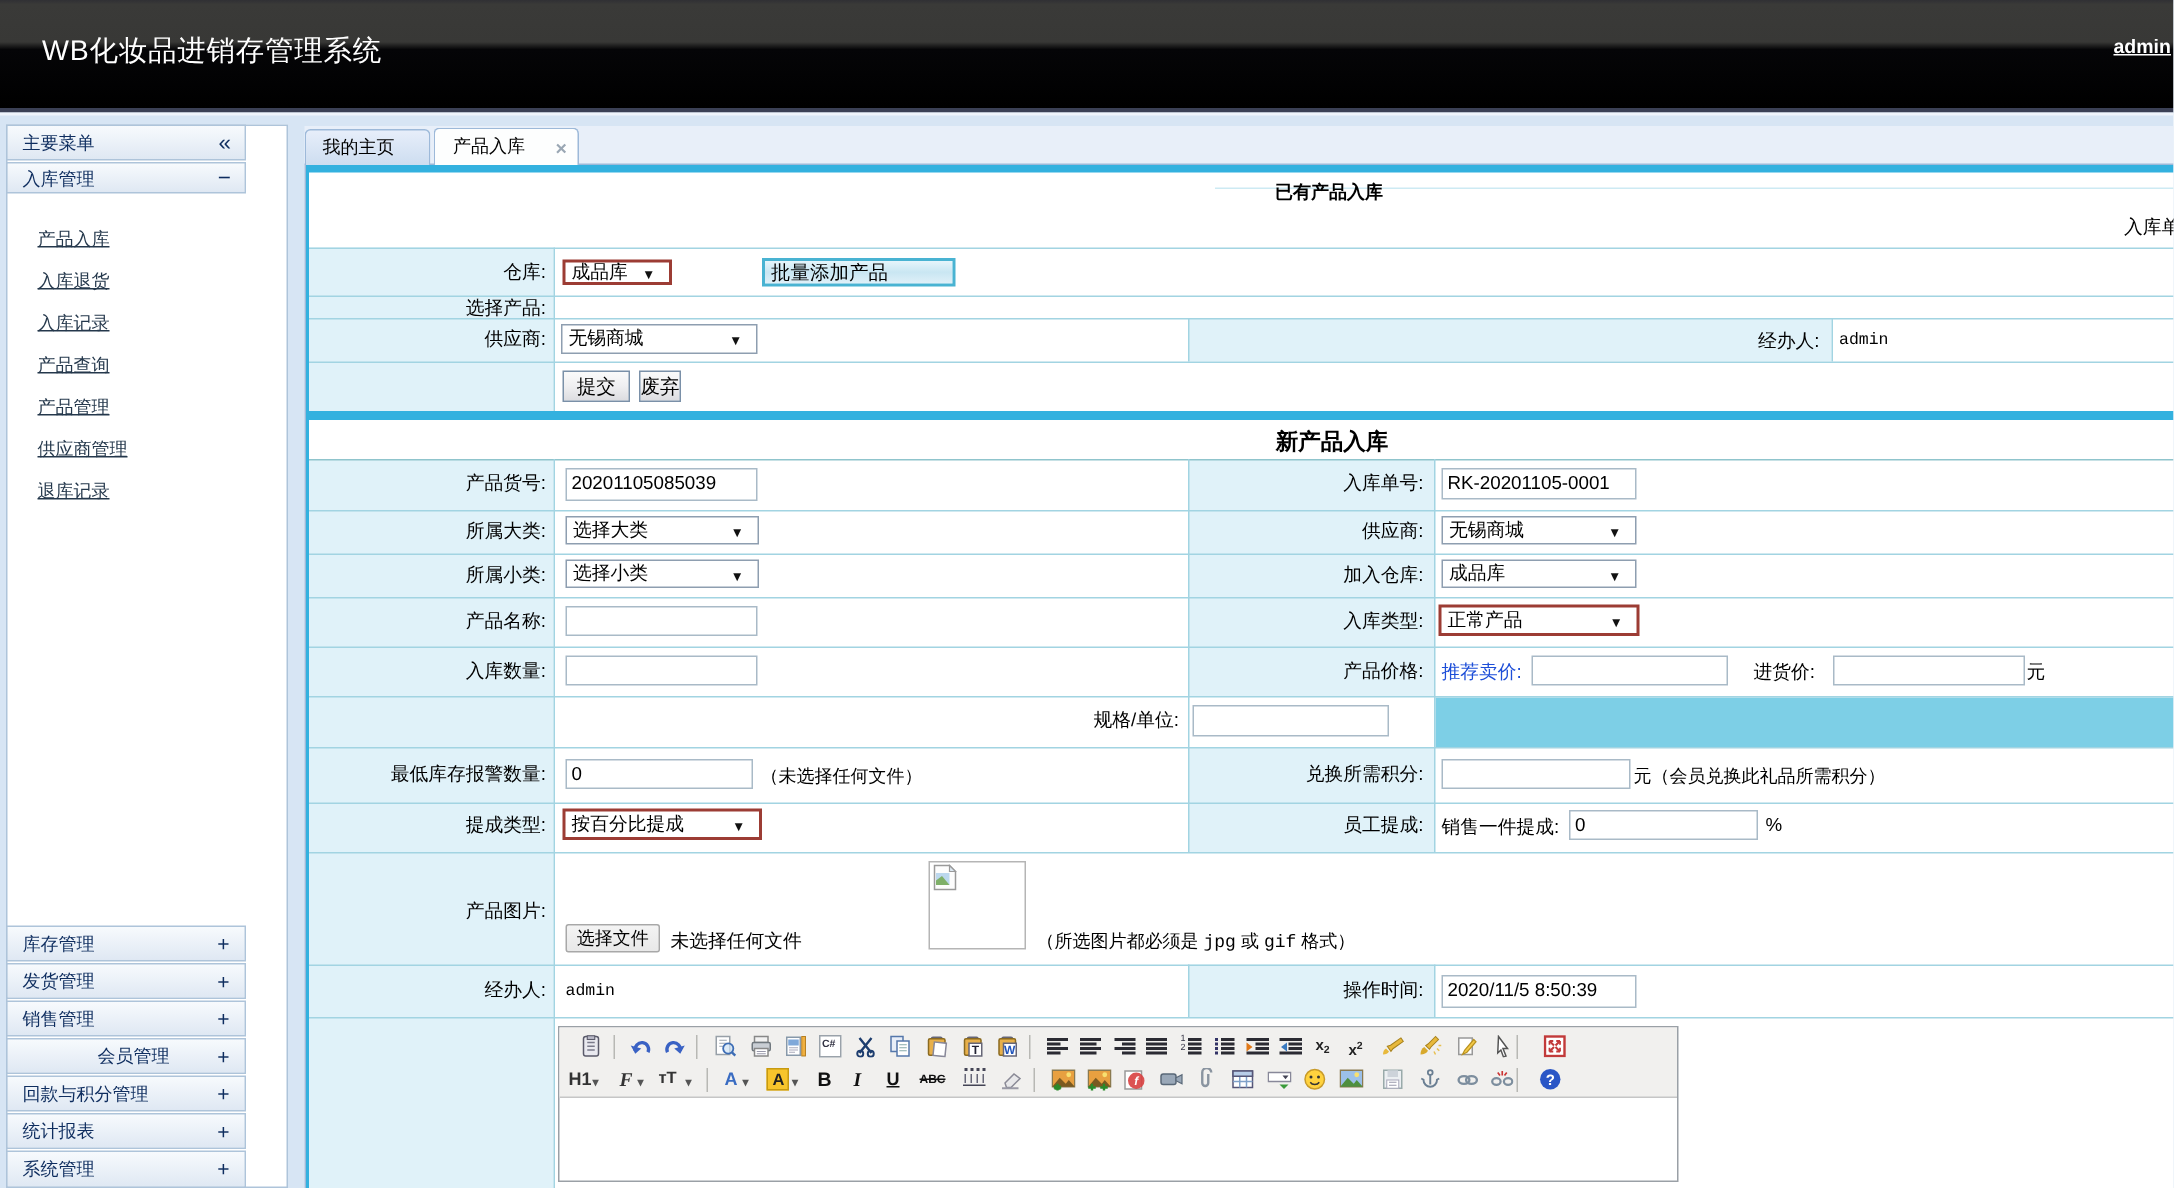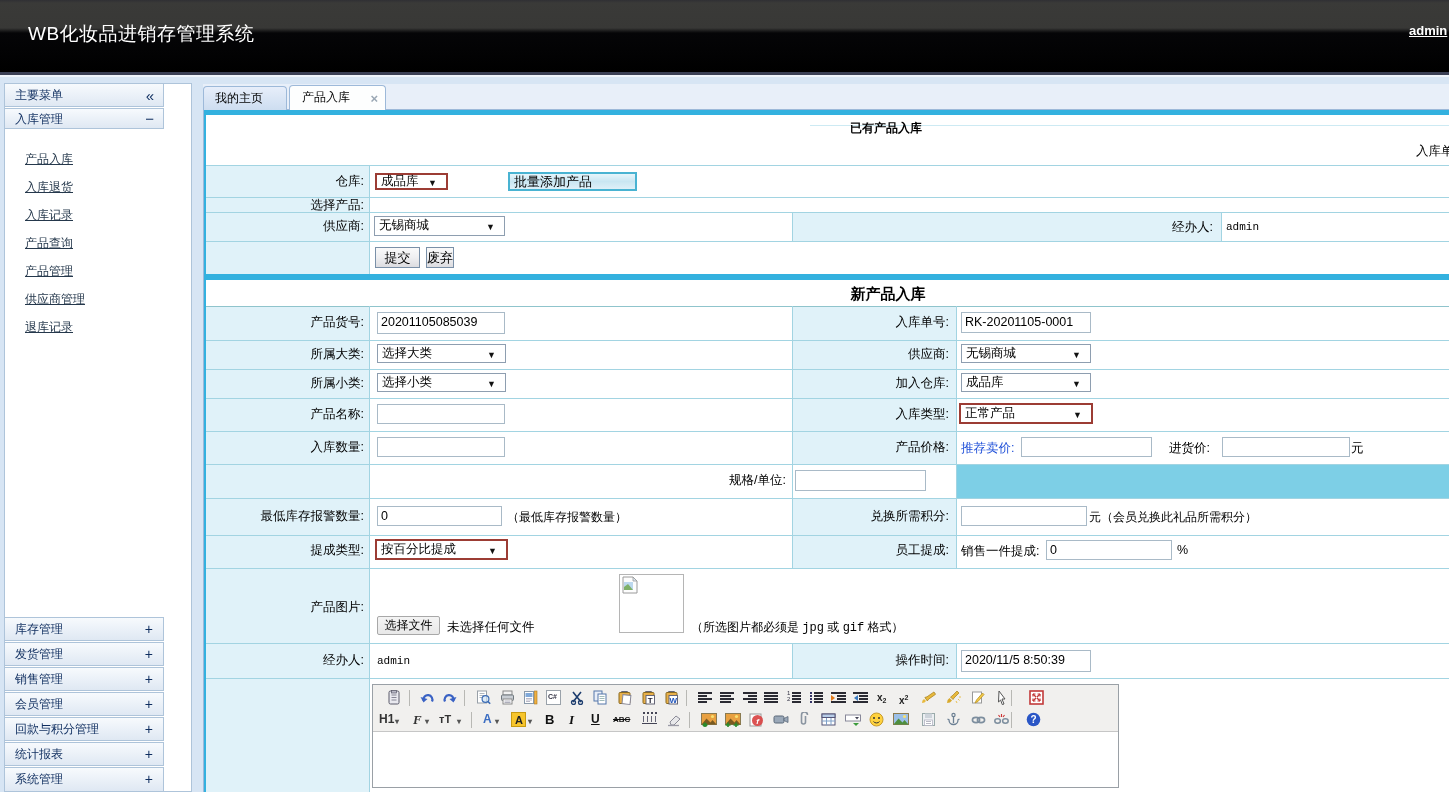--- a/index.html
+++ b/index.html
@@ -48,21 +48,21 @@
 <div class="mlink" style="top:179px;">入库退货</div>
 <div class="mlink" style="top:207px;">入库记录</div>
 <div class="mlink" style="top:235px;">产品查询</div>
 <div class="mlink" style="top:263px;">产品管理</div>
 <div class="mlink" style="top:291px;">供应商管理</div>
 <div class="mlink" style="top:319px;">退库记录</div>
 
 <div class="phead" style="top:617px;height:24px;line-height:23px;padding-left:10px;">库存管理<span style="position:absolute;right:10px;top:0;font-size:14px;">+</span></div>
 <div class="phead" style="top:642px;height:24px;line-height:23px;padding-left:10px;">发货管理<span style="position:absolute;right:10px;top:0;font-size:14px;">+</span></div>
 <div class="phead" style="top:667px;height:24px;line-height:23px;padding-left:10px;">销售管理<span style="position:absolute;right:10px;top:0;font-size:14px;">+</span></div>
-<div class="phead" style="top:692px;height:24px;line-height:23px;padding-left:10px;">会员管理<span style="position:absolute;right:10px;top:0;font-size:14px;">+</span></div>
+<div class="phead" style="top:692px;height:24px;line-height:23px;padding-left:10px;text-align:center;">会员管理<span style="position:absolute;right:10px;top:0;font-size:14px;">+</span></div>
 <div class="phead" style="top:717px;height:24px;line-height:23px;padding-left:10px;">回款与积分管理<span style="position:absolute;right:10px;top:0;font-size:14px;">+</span></div>
 <div class="phead" style="top:742px;height:24px;line-height:23px;padding-left:10px;">统计报表<span style="position:absolute;right:10px;top:0;font-size:14px;">+</span></div>
 <div class="phead" style="top:767px;height:25px;line-height:23px;padding-left:10px;">系统管理<span style="position:absolute;right:10px;top:0;font-size:14px;">+</span></div>
 
 <div class="abs" style="left:203px;top:84px;width:1246px;height:26px;background:#e8eff9;border-bottom:1px solid #9db9d9;box-sizing:border-box;"></div>
 <div class="abs" style="left:203px;top:86px;width:84px;height:24px;background:linear-gradient(#e7eefa,#cdddf0);border:1px solid #9db9d9;border-bottom:none;border-radius:4px 4px 0 0;box-sizing:border-box;font-size:12px;color:#000;line-height:22px;padding-left:11px;">我的主页</div>
 <div class="abs" style="left:289px;top:85px;width:97px;height:25px;background:#fdfefe;border:1px solid #9db9d9;border-bottom:none;border-radius:4px 4px 0 0;box-sizing:border-box;font-size:12px;color:#000;line-height:23px;padding-left:12px;">产品入库<span style="position:absolute;right:7px;top:1px;font-size:13px;color:#9aa7b4;font-weight:bold;">×</span></div>
 
 <div class="abs" style="left:203px;top:110px;width:1246px;height:682px;background:#fff;border-left:1px solid #9db9d9;box-sizing:border-box;"></div>
 
@@ -154,21 +154,21 @@
 <div class="inp" style="left:1021px;top:437px;width:131px;height:20px;"></div>
 <div class="abs" style="left:1169px;top:440px;font-size:12.5px;color:#000;">进货价:</div>
 <div class="inp" style="left:1222px;top:437px;width:128px;height:20px;"></div>
 <div class="abs" style="left:1351px;top:440px;font-size:12.5px;color:#000;">元</div>
 
 <div class="lbl" style="left:500px;top:473px;width:286px;">规格/单位:</div>
 <div class="inp" style="left:795px;top:470px;width:131px;height:21px;"></div>
 
 <div class="lbl" style="left:200px;top:509px;width:164px;">最低库存报警数量:</div>
 <div class="inp" style="left:377px;top:506px;width:125px;height:20px;">0</div>
-<div class="abs" style="left:507px;top:509px;font-size:12px;color:#000;">（最低库存报警数量）</div>
+<div class="abs" style="left:507px;top:509px;font-size:12px;color:#000;">（未选择任何文件）</div>
 <div class="lbl" style="left:792px;top:509px;width:157px;">兑换所需积分:</div>
 <div class="inp" style="left:961px;top:506px;width:126px;height:20px;"></div>
 <div class="abs" style="left:1089px;top:509px;font-size:12px;color:#000;">元（会员兑换此礼品所需积分）</div>
 
 <div class="lbl" style="left:200px;top:543px;width:164px;">提成类型:</div>
 <div class="sel red" style="left:375px;top:539px;width:133px;height:21px;">按百分比提成<span class="ar">▼</span></div>
 <div class="lbl" style="left:792px;top:543px;width:157px;">员工提成:</div>
 <div class="abs" style="left:961px;top:543px;font-size:12.5px;color:#000;">销售一件提成:</div>
 <div class="inp" style="left:1046px;top:540px;width:126px;height:20px;">0</div>
 <div class="abs" style="left:1177px;top:543px;font-size:12.5px;color:#000;">%</div>

